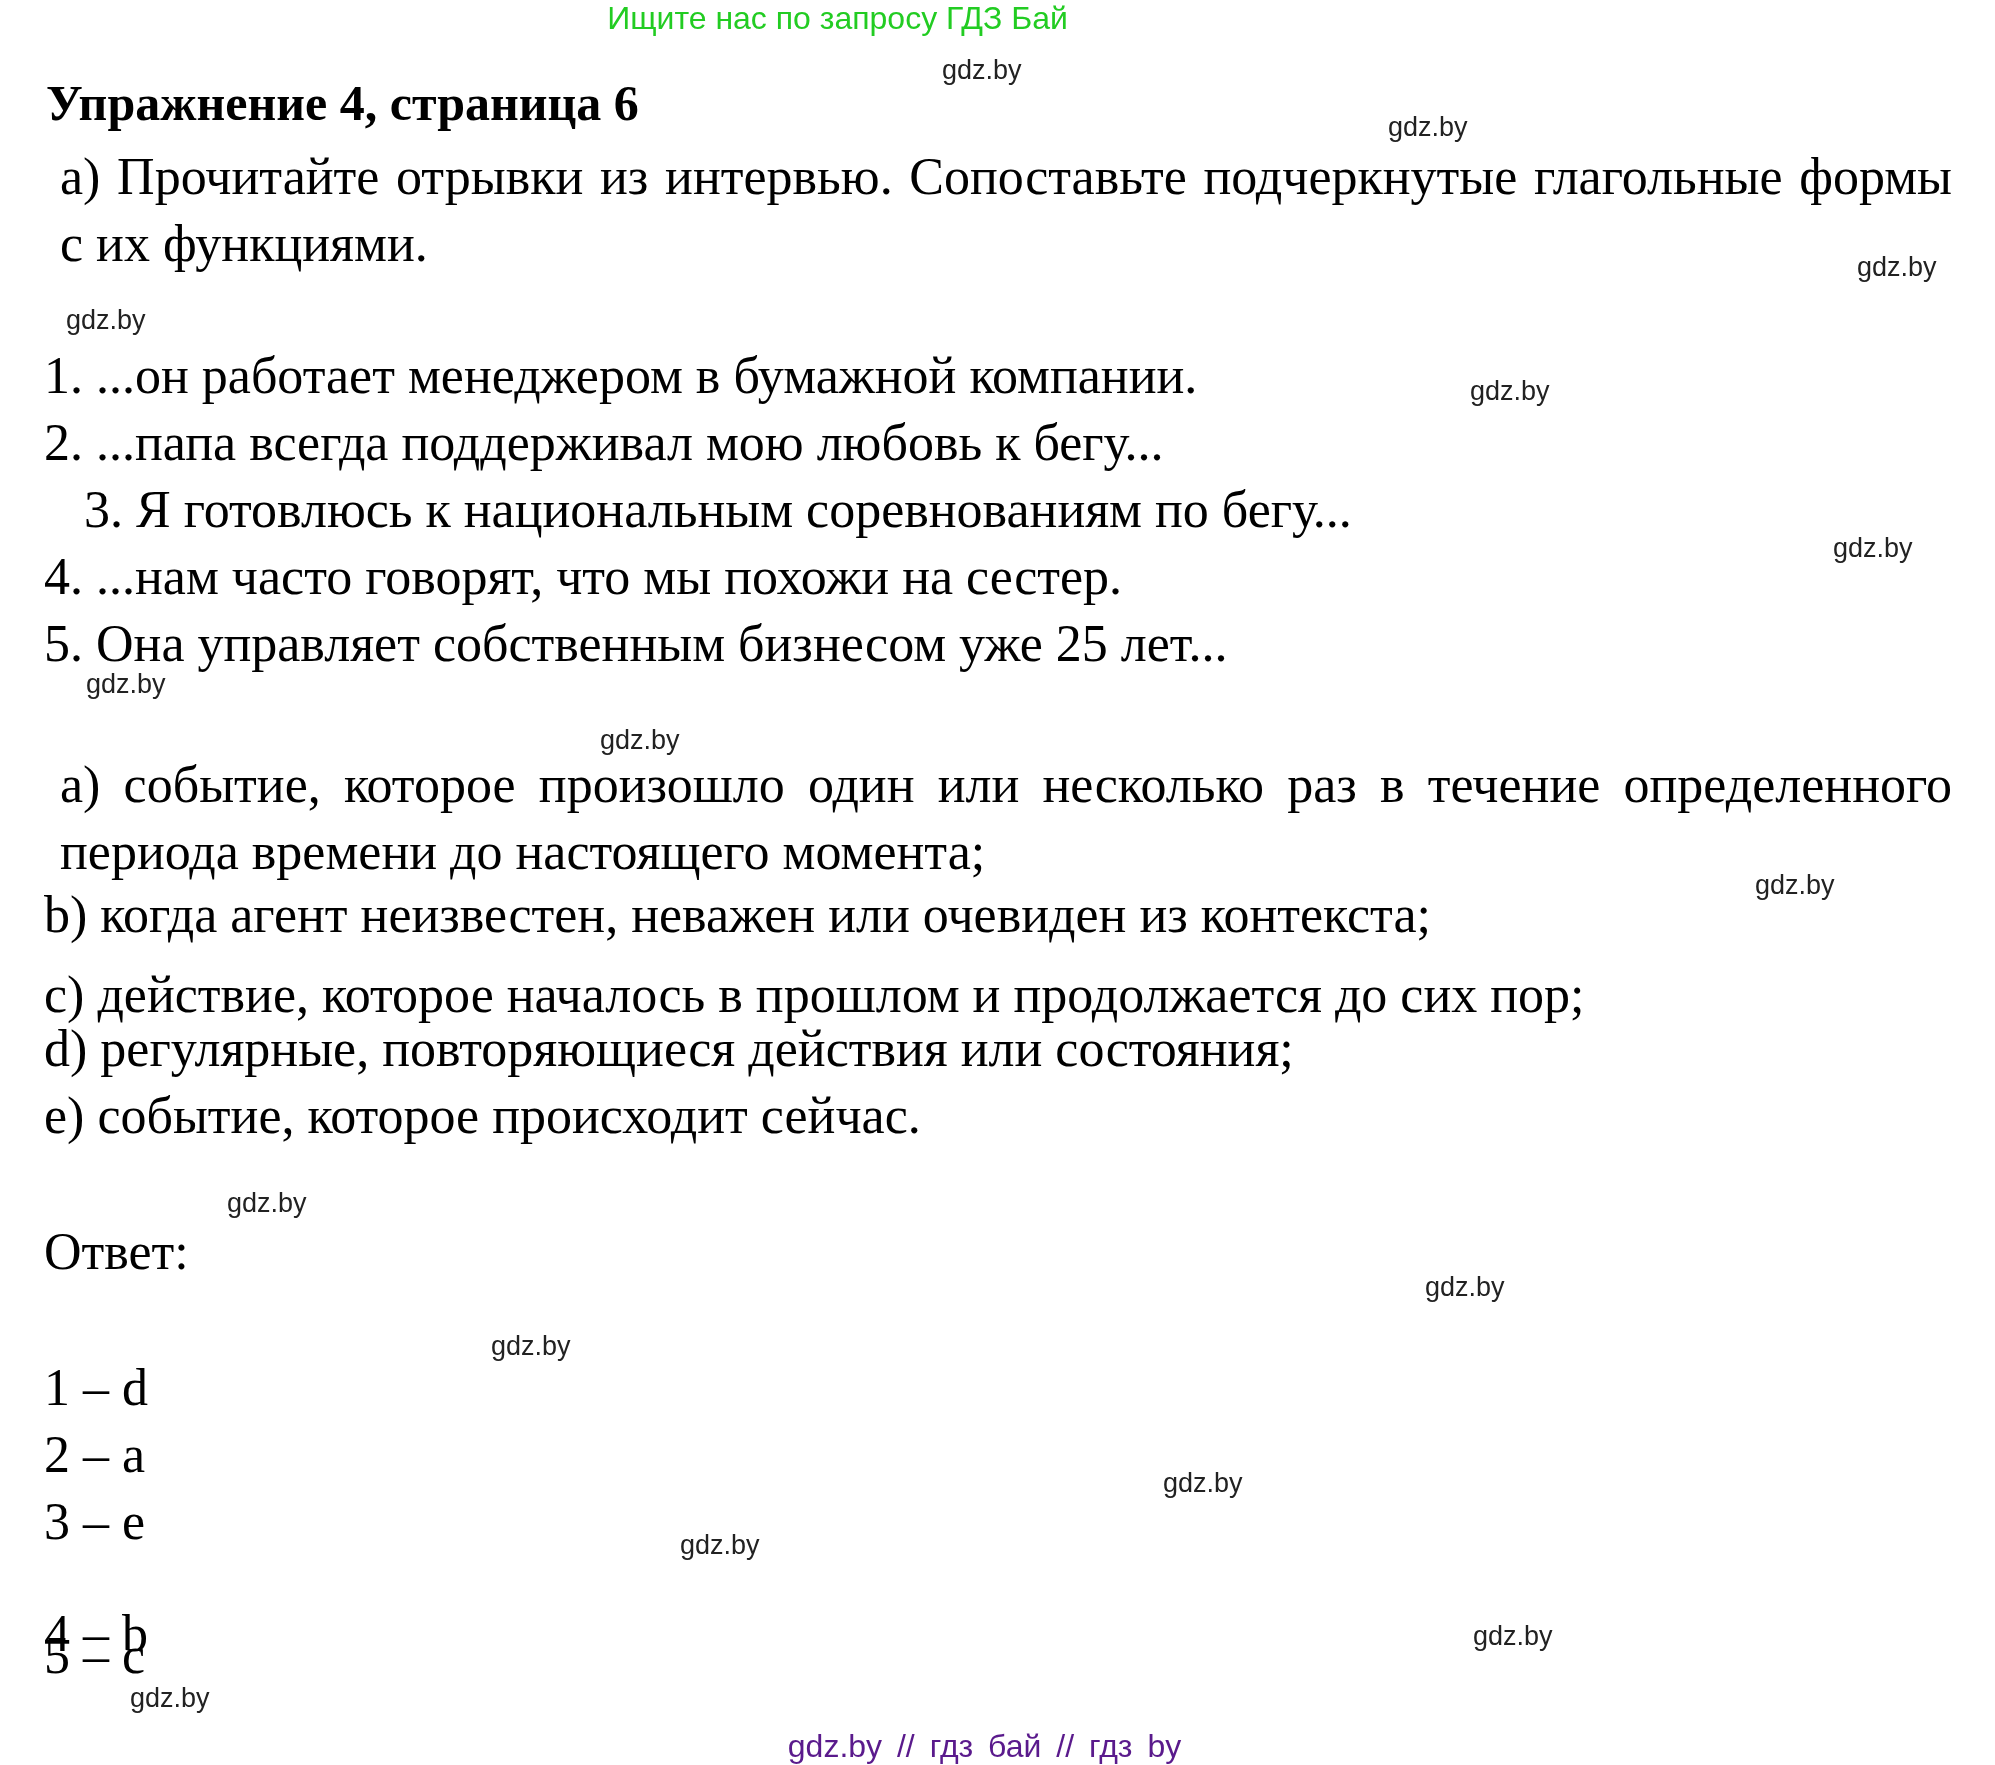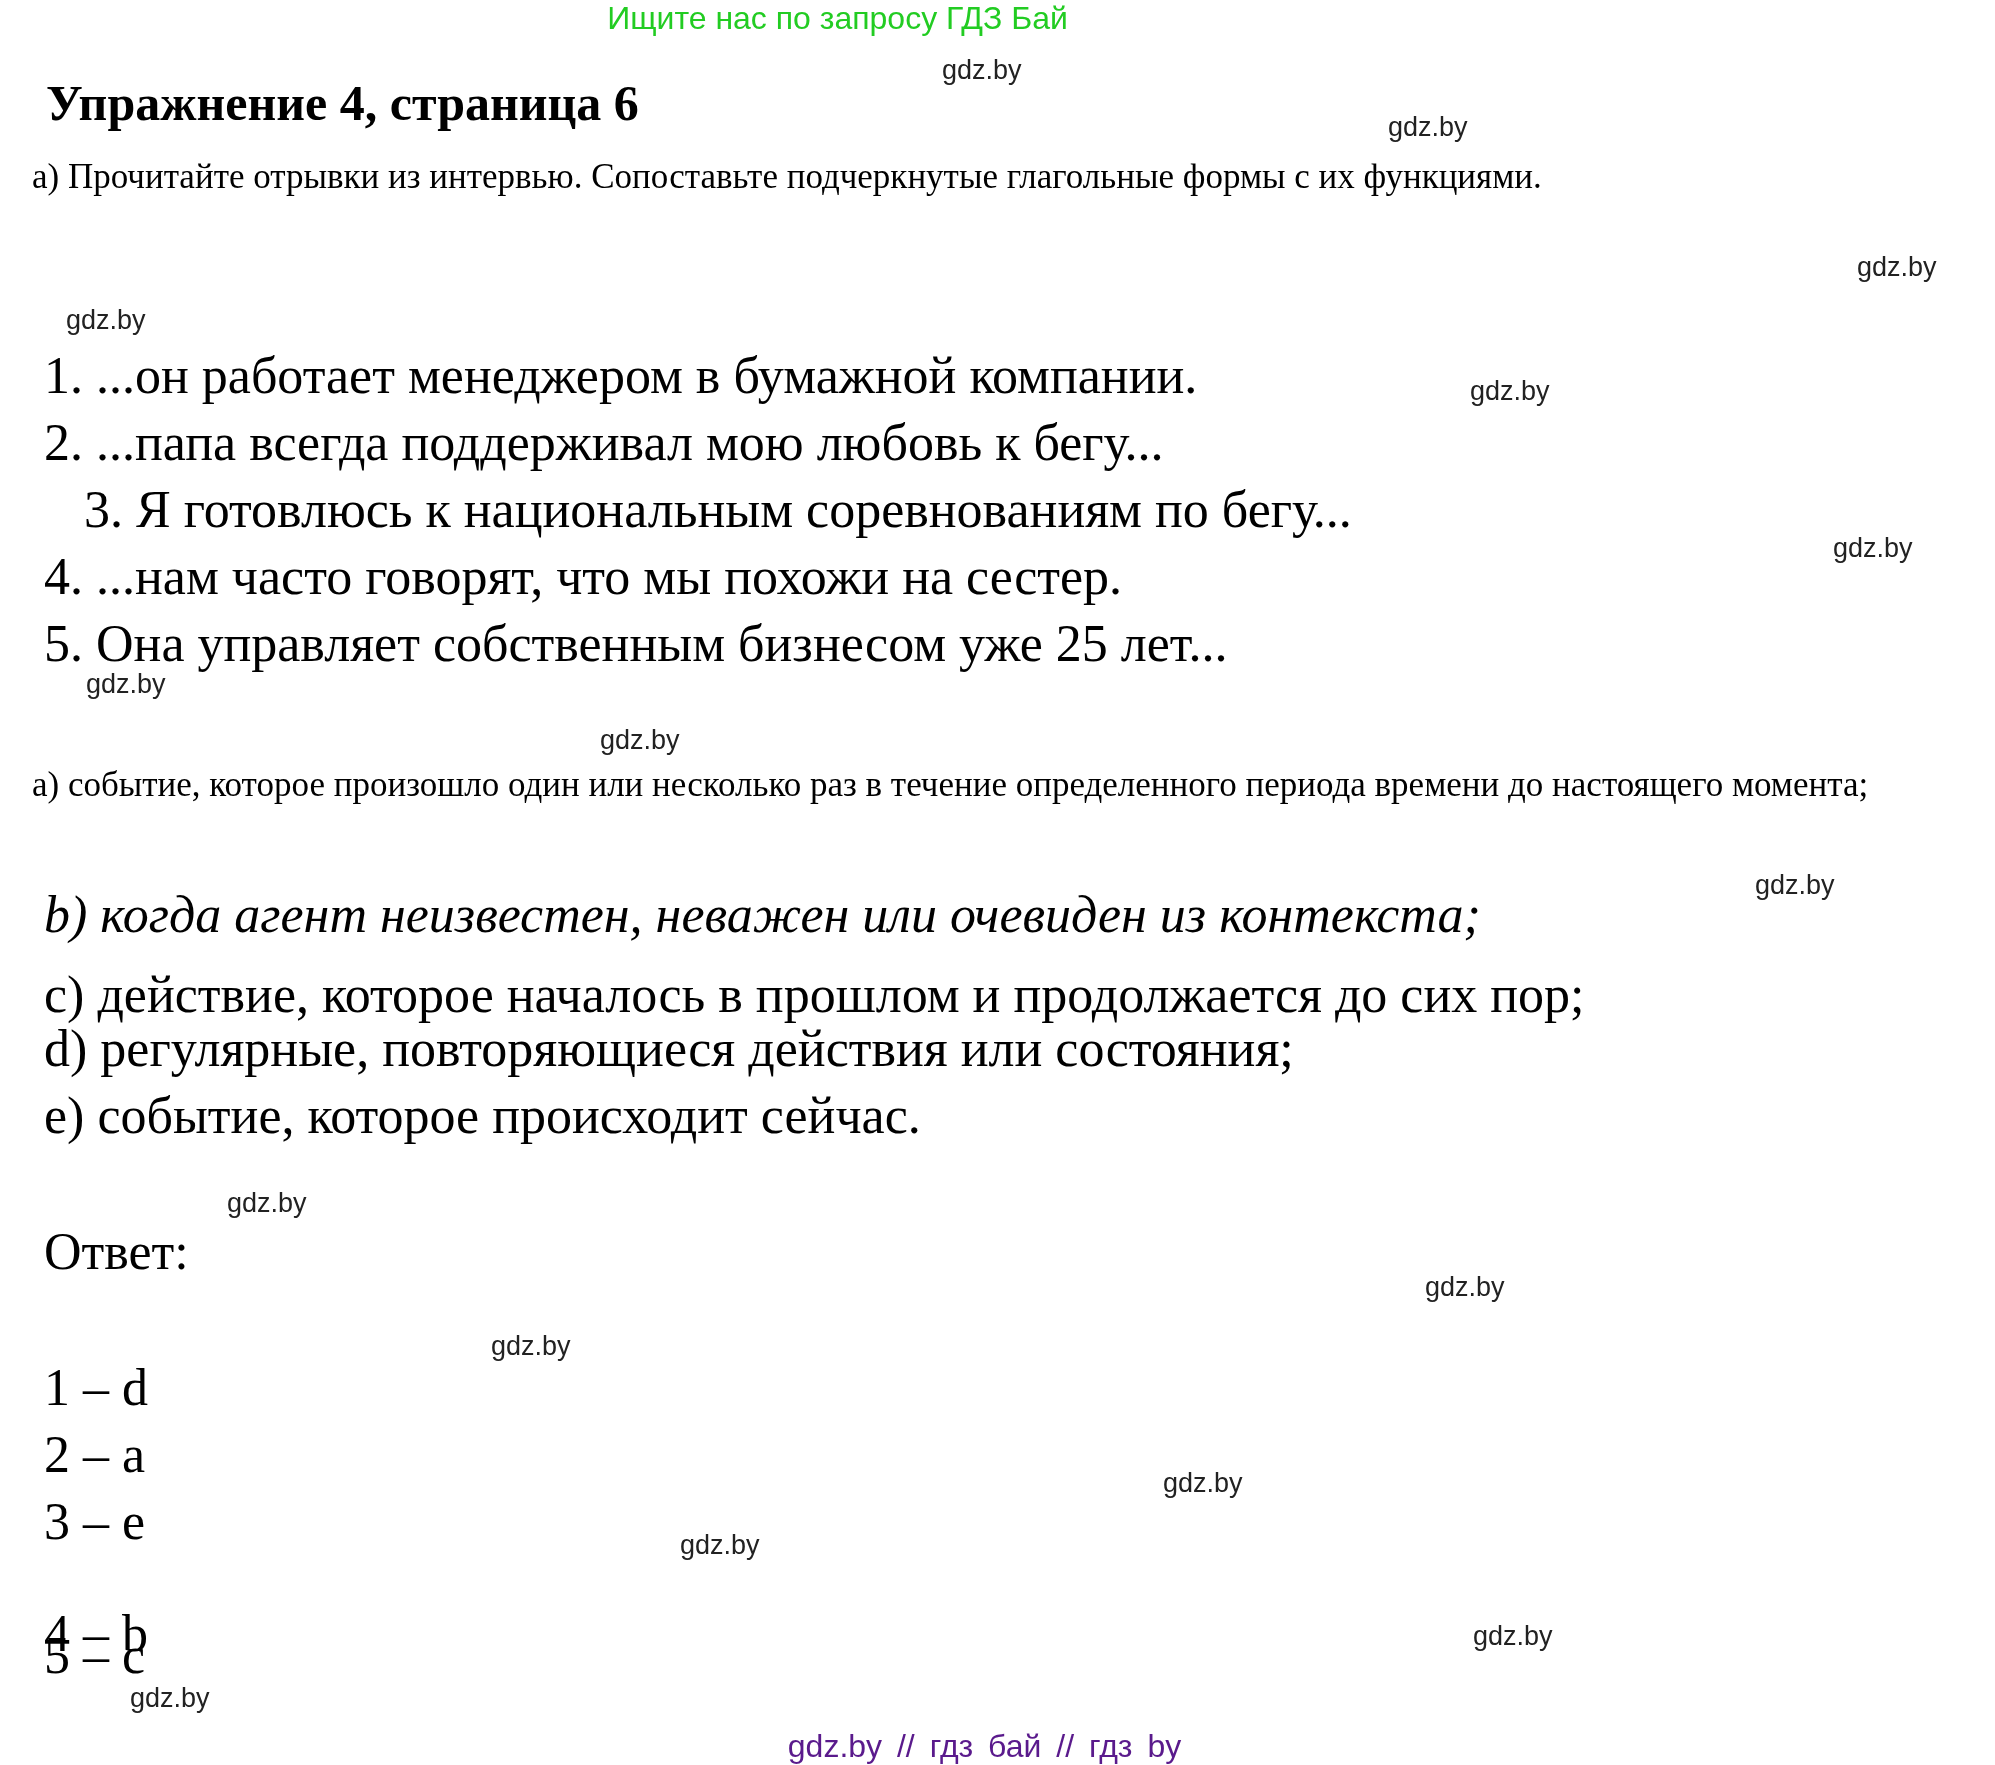--- a/index.html
+++ b/index.html
@@ -1,41 +1,41 @@
 <!DOCTYPE html>
 <html><head>
 <meta charset="utf-8">
 <style>
   html,body{margin:0;padding:0;background:#fff;}
   body{width:1995px;height:1765px;position:relative;overflow:hidden;font-family:"Liberation Serif",serif;color:#000;}
   .abs{position:absolute;white-space:nowrap;}
   .banner{font-family:"Liberation Sans",sans-serif;color:#22cc22;font-size:32px;left:0;width:1675px;text-align:center;top:0;}
   .wm{font-family:"Liberation Sans",sans-serif;font-size:27px;color:#222;}
   .title{font-weight:bold;font-size:50px;left:46px;top:74px;}
-  .para{font-size:35px;left:32px;width:1892px;line-height:67px;text-align:justify;text-align-last:left;white-space:normal;}
+  .para{font-size:52px;left:60px;width:1892px;line-height:67px;text-align:justify;text-align-last:left;white-space:normal;}
   .line{font-size:52px;left:44px;}
   .footer{font-family:"Liberation Sans",sans-serif;color:#5a1a8c;font-size:32px;left:0;width:1969px;text-align:center;top:1728px;word-spacing:6px;}
 </style>
 </head>
 <body>
 
 <div class="abs banner">Ищите нас по запросу ГДЗ Бай</div>
 
 <div class="abs title">Упражнение 4, страница 6</div>
 
 <div class="abs para" style="top:143px;">а) Прочитайте отрывки из интервью. Сопоставьте подчеркнутые глагольные формы с их функциями.</div>
 
 <div class="abs line" style="top:346px;">1. ...он работает менеджером в бумажной компании.</div>
 <div class="abs line" style="top:413px;">2. ...папа всегда поддерживал мою любовь к бегу...</div>
 <div class="abs line" style="top:480px;margin-left:40px;">3. Я готовлюсь к национальным соревнованиям по бегу...</div>
 <div class="abs line" style="top:547px;">4. ...нам часто говорят, что мы похожи на сестер.</div>
 <div class="abs line" style="top:614px;">5. Она управляет собственным бизнесом уже 25 лет...</div>
 
 <div class="abs para" style="top:751px;">а) событие, которое произошло один или несколько раз в течение определенного периода времени до настоящего момента;</div>
-<div class="abs line" style="top:885px;font-style:italic;">b) когда агент неизвестен, неважен или очевиден из контекста;</div>
+<div class="abs line" style="top:885px;">b) когда агент неизвестен, неважен или очевиден из контекста;</div>
 <div class="abs line" style="top:965px;">c) действие, которое началось в прошлом и продолжается до сих пор;</div>
 <div class="abs line" style="top:1019px;">d) регулярные, повторяющиеся действия или состояния;</div>
 <div class="abs line" style="top:1086px;">e) событие, которое происходит сейчас.</div>
 
 <div class="abs line" style="top:1222px;">Ответ:</div>
 
 <div class="abs line" style="top:1358px;">1 – d</div>
 <div class="abs line" style="top:1425px;">2 – a</div>
 <div class="abs line" style="top:1492px;">3 – e</div>
 <div class="abs line" style="top:1559px;margin-top:45px;">4 – b</div>

